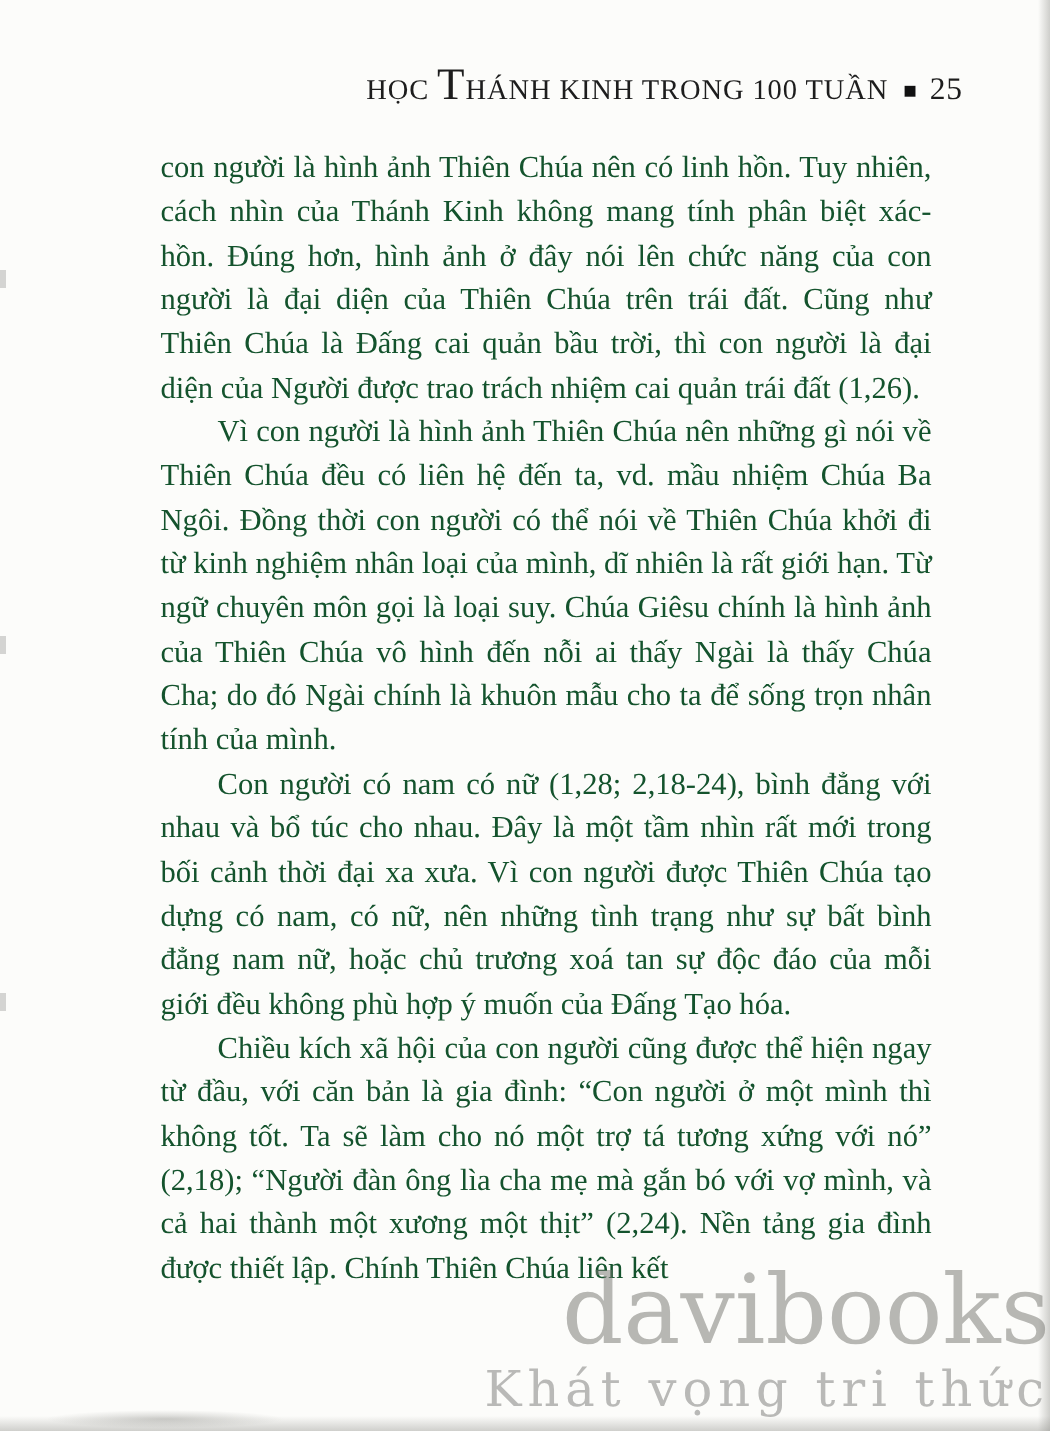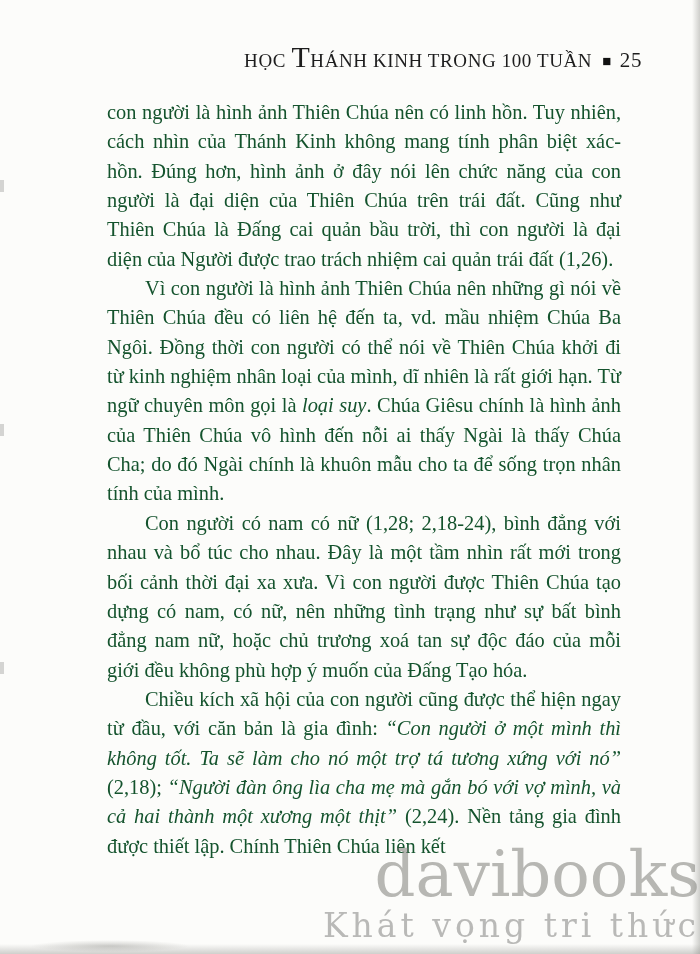--- a/index.html
+++ b/index.html
@@ -43,21 +43,21 @@
     top: 98px;
     left: 107px;
     width: 514px;
     font-size: 20.4px;
     line-height: 29.35px;
     text-align: justify;
     color: #14532d;
   }
   .text-block p { margin: 0; text-indent: 38px; }
   .text-block p.no-indent { text-indent: 0; }
-  .italic { font-style: italic; }
+  .italic { }
 
   
   .watermark {
     position: absolute;
     left: 0;
     right: 0;
     bottom: 10px;
     text-align: right;
     pointer-events: none;
     z-index: 5;

